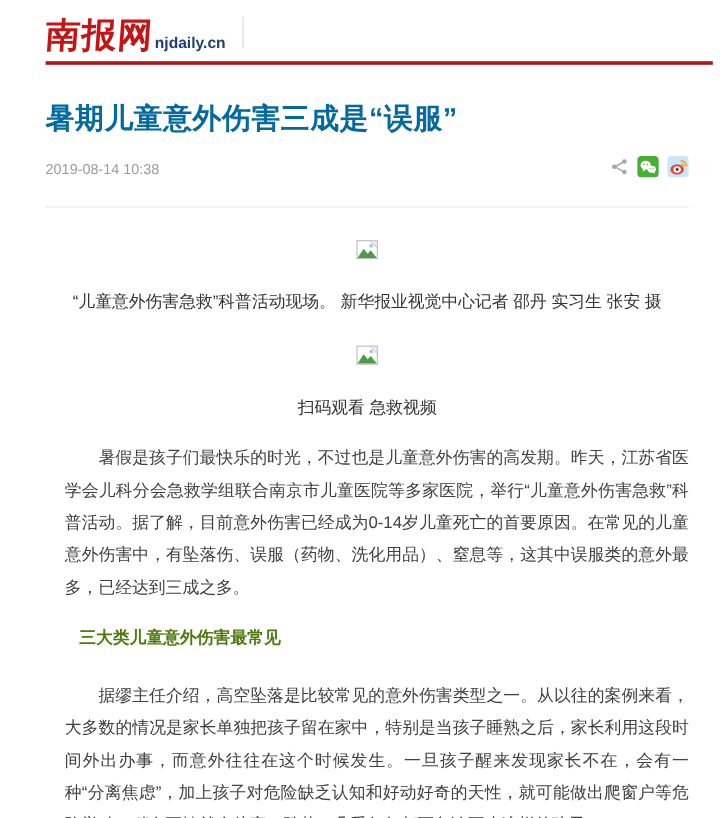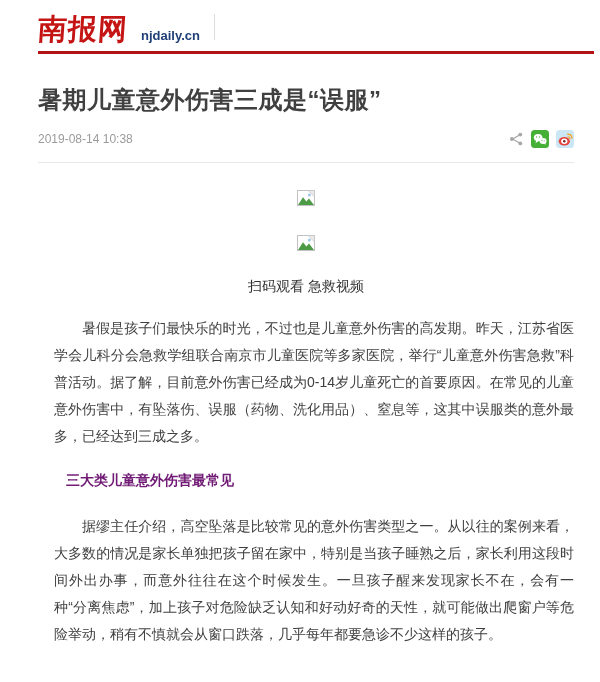--- a/index.html
+++ b/index.html
@@ -9,47 +9,47 @@
 
   
   .site-header { display: flex; align-items: center; padding: 11px 0 0 38px; height: 46px; }
   .logo { display: flex; align-items: flex-end; cursor: pointer; }
   .logo-cn {
     font-family: "DejaVu Serif", serif;
     font-weight: bold; font-size: 29px; line-height: 30px;
     color: #c41414; letter-spacing: 1px;
     transform: skewX(-4deg);
   }
-  .logo-en { font-size: 13px; font-weight: bold; color: #1f3f77; margin-left: 13px; margin-bottom: 1px; }
+  .logo-en { font-size: 13px; font-weight: bold; color: #1f3f77; margin-left: 1px; margin-bottom: 1px; }
   .vdiv { width: 1px; height: 26px; background: #dcdcdc; margin: 0 15px 4px 14px; }
   .breadcrumb { font-size: 13px; color: #4a4a4a; margin-bottom: 4px; white-space: nowrap; }
   .breadcrumb .crumb { color: #4a4a4a; text-decoration: none; cursor: pointer; }
   .breadcrumb .sep { margin: 0 5px; color: #888; }
   .redline { height: 3px; background: #b01414; margin: 5px 6px 0 38px; }
 
   
   main { padding: 0 26px 14px 38px; }
-  .title { font-size: 24px; line-height: 30px; color: #404040; font-weight: 600;
+  .title { font-size: 24px; line-height: 30px; color: #0369a1; font-weight: 600;
            margin: 31px 0 0 0; letter-spacing: 0.5px; }
-  .meta { display: flex; align-items: center; margin-top: 15px; padding-bottom: 14px;
+  .meta { display: flex; align-items: flex-end; margin-top: 15px; padding-bottom: 24px;
           border-bottom: 1px solid #e8e8e8; }
   .meta .date { color: #9b9b9b; font-size: 12px; }
   .meta .source { color: #9b9b9b; font-size: 12px; margin-left: 14px; }
   .share { margin-left: auto; display: flex; align-items: center; gap: 7px; }
   .share .sbtn { display: inline-flex; cursor: pointer; line-height: 0; }
 
   
   .figure { text-align: center; margin-top: 25px; line-height: 0; }
   .caption { text-align: center; font-size: 14px; color: #333; margin: 23px 0 0 0; line-height: 20px; }
 
   
   .body-p { font-size: 14px; line-height: 27px; color: #404040; text-indent: 2em;
             margin: 19px 0 0 16px; text-align: justify; }
-  .subhead { font-size: 14px; line-height: 27px; color: #701a75; font-weight: bold;
-             text-indent: 2em; margin: 17px 0 0 0; }
+  .subhead { font-size: 14px; line-height: 27px; color: #4d7c0f; font-weight: bold;
+             text-indent: 2em; margin: 17px 0 0 0; font-family: Liberation Mono, monospace; }
 </style>
 </head>
 <body>
 
 <div class="page">
 
   <header class="site-header">
     <div class="logo">
       <span class="logo-cn">南报网</span>
       <span class="logo-en">njdaily.cn</span>
@@ -105,20 +105,21 @@
     <div class="figure">
       <span>
         <svg width="20" height="20" viewBox="0 0 20 20">
           <rect x="1.5" y="2.5" width="17" height="15" fill="#ffffff" stroke="#c2c2c2"></rect>
           <path d="M2 17 L7 9.2 L10.4 13.4 L12.9 10.6 L18 17 Z" fill="#4e9b47"></path>
           <circle cx="13.4" cy="6.9" r="1.5" fill="#9fc7e8"></circle>
           <path d="M12 2.5 L18.5 2.5 L18.5 9 Z" fill="#e9e9e9" stroke="#c2c2c2" stroke-width="0.6"></path>
         </svg>
       </span>
     </div>
+    <p class="caption">“儿童意外伤害急救”科普活动现场。 新华报业视觉中心记者 邵丹 实习生 张安 摄</p>
 
     <div class="figure">
       <span>
         <svg width="20" height="20" viewBox="0 0 20 20">
           <rect x="1.5" y="2.5" width="17" height="15" fill="#ffffff" stroke="#c2c2c2"></rect>
           <path d="M2 17 L7 9.2 L10.4 13.4 L12.9 10.6 L18 17 Z" fill="#4e9b47"></path>
           <circle cx="13.4" cy="6.9" r="1.5" fill="#9fc7e8"></circle>
           <path d="M12 2.5 L18.5 2.5 L18.5 9 Z" fill="#e9e9e9" stroke="#c2c2c2" stroke-width="0.6"></path>
         </svg>
       </span>

